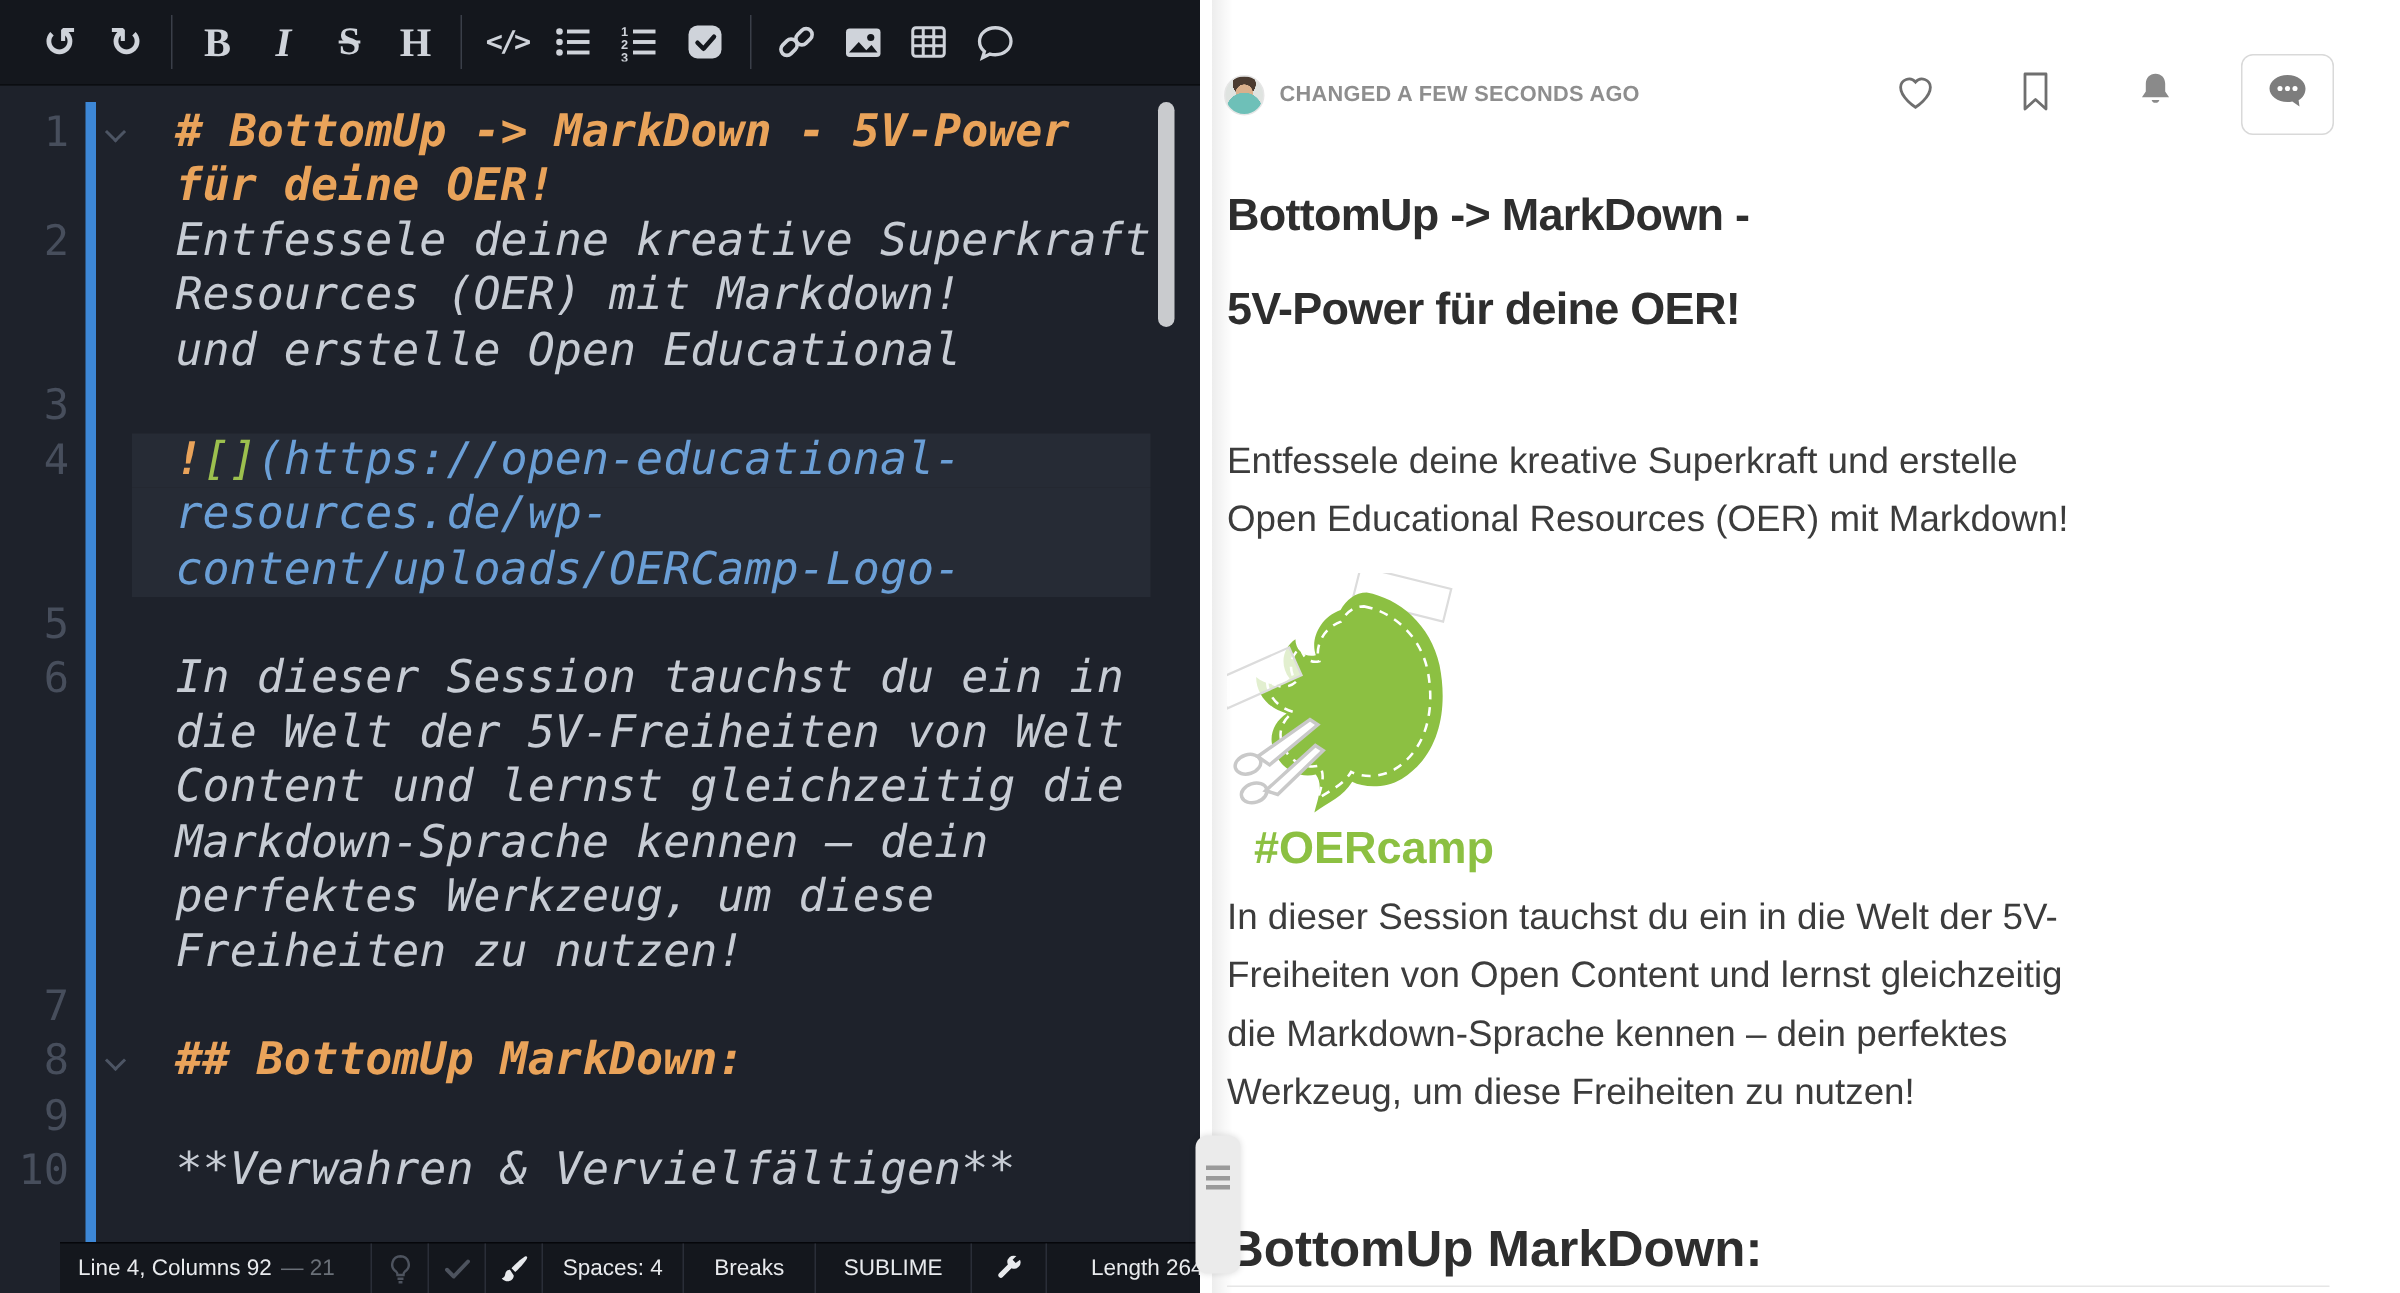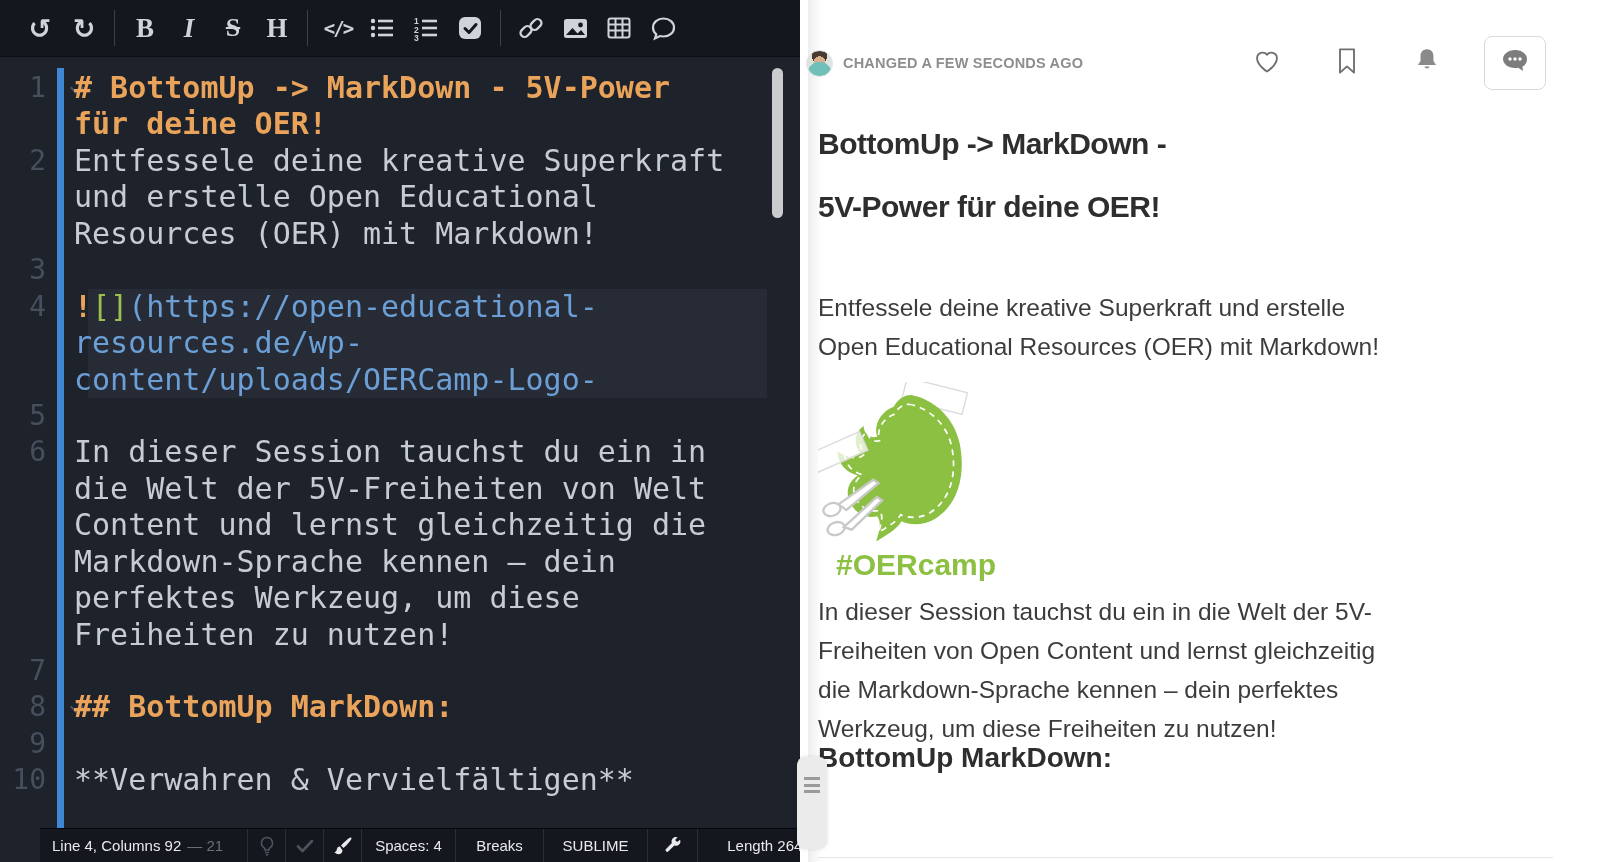--- a/index.html
+++ b/index.html
@@ -29,21 +29,21 @@
   .change-bar { position:absolute; left:57px; top:10px; width:7px; bottom:0; background:#3d87d6; }
   .code-rows { position:absolute; left:0; top:12px; width:800px; }
   .code-row { position:relative; height:36.45px; line-height:36.45px; width:800px;
               font-family:"DejaVu Sans Mono", monospace; font-size:30px; white-space:pre; }
   .code-row.hl::before { content:''; position:absolute; left:88px; right:33px; top:0; bottom:0;
               background:#262b35; }
   .ln { position:absolute; left:0; top:0; width:46px; text-align:right; color:#474e5c; font-size:28px; }
   .fold { position:absolute; left:70px; top:13px; width:14px; height:14px; }
   .fold::before { content:''; position:absolute; left:2px; top:0; width:8px; height:8px;
               border-right:2px solid #4d5564; border-bottom:2px solid #4d5564; transform:rotate(45deg); }
-  .code-text { position:relative; margin-left:74px; display:inline-block; }
+  .code-text { position:relative; margin-left:117px; display:inline-block;font-style:italic; }
   .tok-text   { color:#c7ccd4; }
   .tok-orange { color:#e9a35a; font-weight:bold; }
   .tok-blue   { color:#6b9fd6; }
   .tok-green  { color:#9cc04e; }
   .caret { display:inline-block; width:3px; height:28px; background:#5fa4e8;
            vertical-align:middle; margin:0 -1.5px; position:relative; top:-2px; }
   .scroll-thumb { position:absolute; left:772px; top:10px; width:11px; height:150px;
                   background:#c9cbce; border-radius:6px; }
 
   .statusbar { position:absolute; left:0; bottom:0; width:800px; height:34px;
@@ -54,21 +54,21 @@
   .sb-pos { width:208px; overflow:hidden; padding-right:0; }
   .sb-dim { color:#6a7078; margin-left:6px; }
   .sb-icon { width:38px; justify-content:center; padding:0; color:#4d535e; }
   .sb-icon svg { display:block; }
 
   
   .preview-pane { position:absolute; left:800px; top:0; width:800px; height:862px; background:#fff; }
   .preview-shadow { position:absolute; left:8px; top:0; width:14px; height:862px;
                     background:linear-gradient(to right, rgba(0,0,0,0.07), rgba(0,0,0,0)); }
 
-  .pv-header { position:absolute; left:6px; top:40px; width:740px; height:46px;
+  .pv-header { position:absolute; left:16px; top:40px; width:740px; height:46px;
                display:flex; align-items:center; }
   .avatar { width:27px; height:27px; border-radius:50%; cursor:pointer; flex:0 0 27px;
             background:
               radial-gradient(circle at 50% 92%, #6ec0b8 0 46%, transparent 47%),
               radial-gradient(circle at 50% 44%, #d9b08c 0 30%, transparent 31%),
               radial-gradient(circle at 50% 20%, #4a3b30 0 32%, transparent 33%),
               #dfe3e0;
             border:1px solid #e6e6e6; }
   .changed-label { margin-left:10px; color:#8e8e8e; font-size:14.5px; font-weight:600;
                    letter-spacing:0.2px; }
@@ -81,21 +81,21 @@
 
   .pv-title { position:absolute; left:18px; top:112px; width:720px; color:#2e2e2e;
               font-size:30px; font-weight:700; line-height:63px; letter-spacing:-0.5px; }
   .pv-p { position:absolute; left:18px; width:730px; color:#3c3c3c;
           font-size:24.5px; line-height:39px; }
   .pv-p1 { top:288px; }
   .pv-p2 { top:592px; }
   .pv-logo { position:absolute; left:18px; top:382px; width:170px; }
   .logo-caption { display:block; margin-top:2px; margin-left:18px; color:#8cc042;
                   font-size:30px; font-weight:700; }
-  .pv-h2 { position:absolute; left:18px; top:742px; color:#2e2e2e; font-size:28px; font-weight:700; }
+  .pv-h2 { position:absolute; left:18px; top:814px; color:#2e2e2e; font-size:34px; font-weight:700; }
   .pv-hr { position:absolute; left:18px; top:857px; width:735px; border-top:1px solid #e6e6e6; }
 
   .drag-handle { position:absolute; left:-3px; top:757px; width:30px; height:92px;
                  background:#ebebeb; border-radius:8px; cursor:col-resize;
                  box-shadow:0 0 4px rgba(0,0,0,0.12); }
   .drag-handle .bars { position:absolute; left:7px; top:20px; width:16px; }
   .drag-handle .bars i { display:block; height:3px; background:#9a9a9a; margin-bottom:3.5px; }
 </style>
 </head>
 <body>
@@ -193,22 +193,22 @@
         </button>
       </div>
     </div>
 
     <div class="editor">
       <div class="change-bar"></div>
       <div class="code-rows">
           <div class="code-row"><span class="ln">1</span><span class="fold"></span><span class="code-text"><span class="tok-orange"># BottomUp -&gt; MarkDown - 5V-Power</span></span></div>
           <div class="code-row"><span class="code-text"><span class="tok-orange">für deine OER!</span></span></div>
           <div class="code-row"><span class="ln">2</span><span class="code-text"><span class="tok-text">Entfessele deine kreative Superkraft</span></span></div>
+          <div class="code-row"><span class="code-text"><span class="tok-text">Resources (OER) mit Markdown!</span></span></div>
           <div class="code-row"><span class="code-text"><span class="tok-text">und erstelle Open Educational</span></span></div>
-          <div class="code-row"><span class="code-text"><span class="tok-text">Resources (OER) mit Markdown!</span></span></div>
           <div class="code-row"><span class="ln">3</span><span class="code-text"></span></div>
           <div class="code-row hl"><span class="ln">4</span><span class="code-text"><span class="tok-orange">!</span><span class="tok-green">[]</span><span class="tok-blue">(https://open-educational-</span></span></div>
           <div class="code-row hl"><span class="code-text"><span class="tok-blue">resources.de/wp-</span></span></div>
           <div class="code-row hl"><span class="code-text"><span class="tok-blue">content/uploads/OERCamp-Logo-</span></span></div>
           <div class="code-row"><span class="ln">5</span><span class="code-text"></span></div>
           <div class="code-row"><span class="ln">6</span><span class="code-text"><span class="tok-text">In dieser Session tauchst du ein in</span></span></div>
           <div class="code-row"><span class="code-text"><span class="tok-text">die Welt der 5V-Freiheiten von Welt</span></span></div>
           <div class="code-row"><span class="code-text"><span class="tok-text">Content und lernst gleichzeitig die</span></span></div>
           <div class="code-row"><span class="code-text"><span class="tok-text">Markdown-Sprache kennen – dein</span></span></div>
           <div class="code-row"><span class="code-text"><span class="tok-text">perfektes Werkzeug, um diese</span></span></div>

